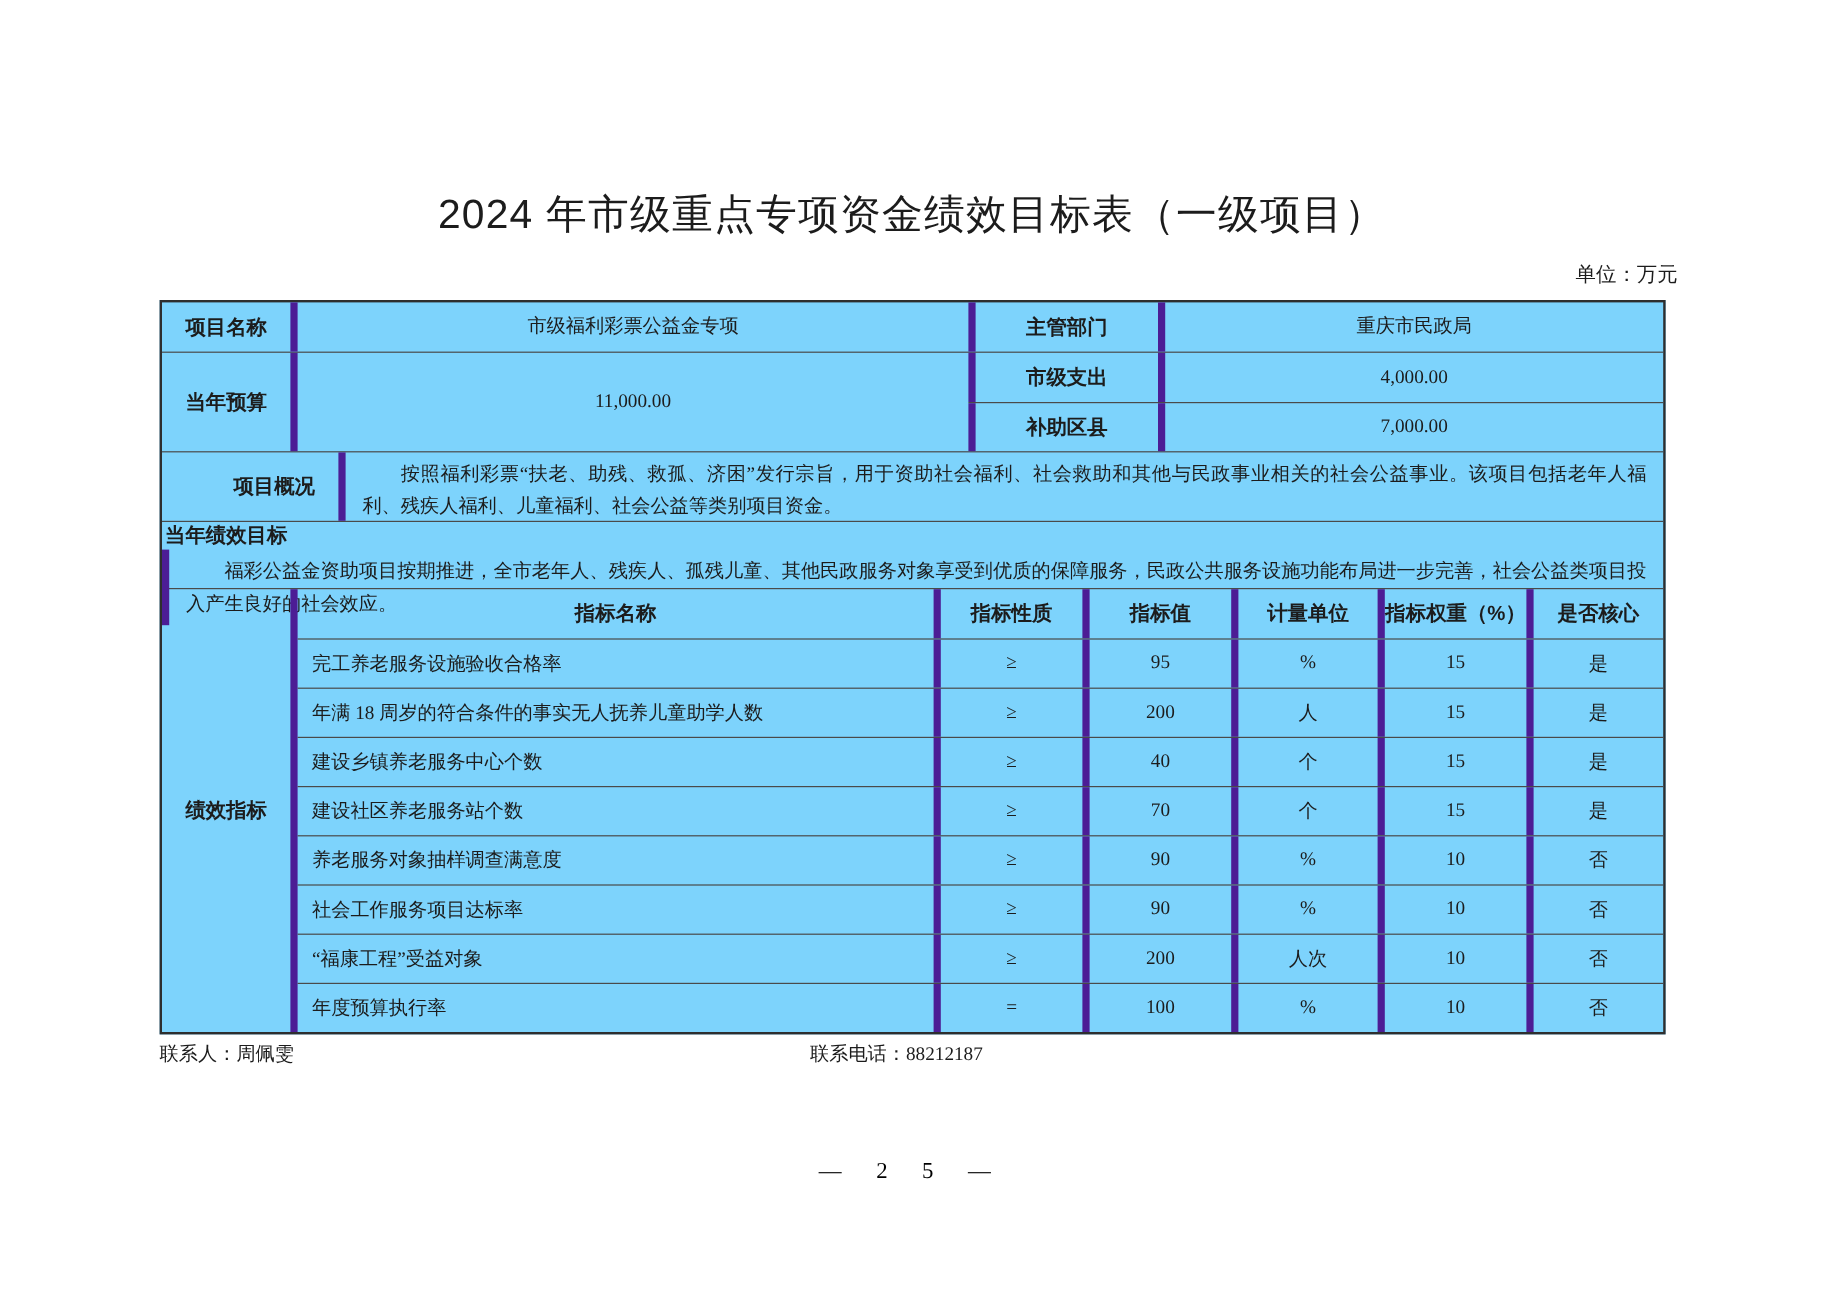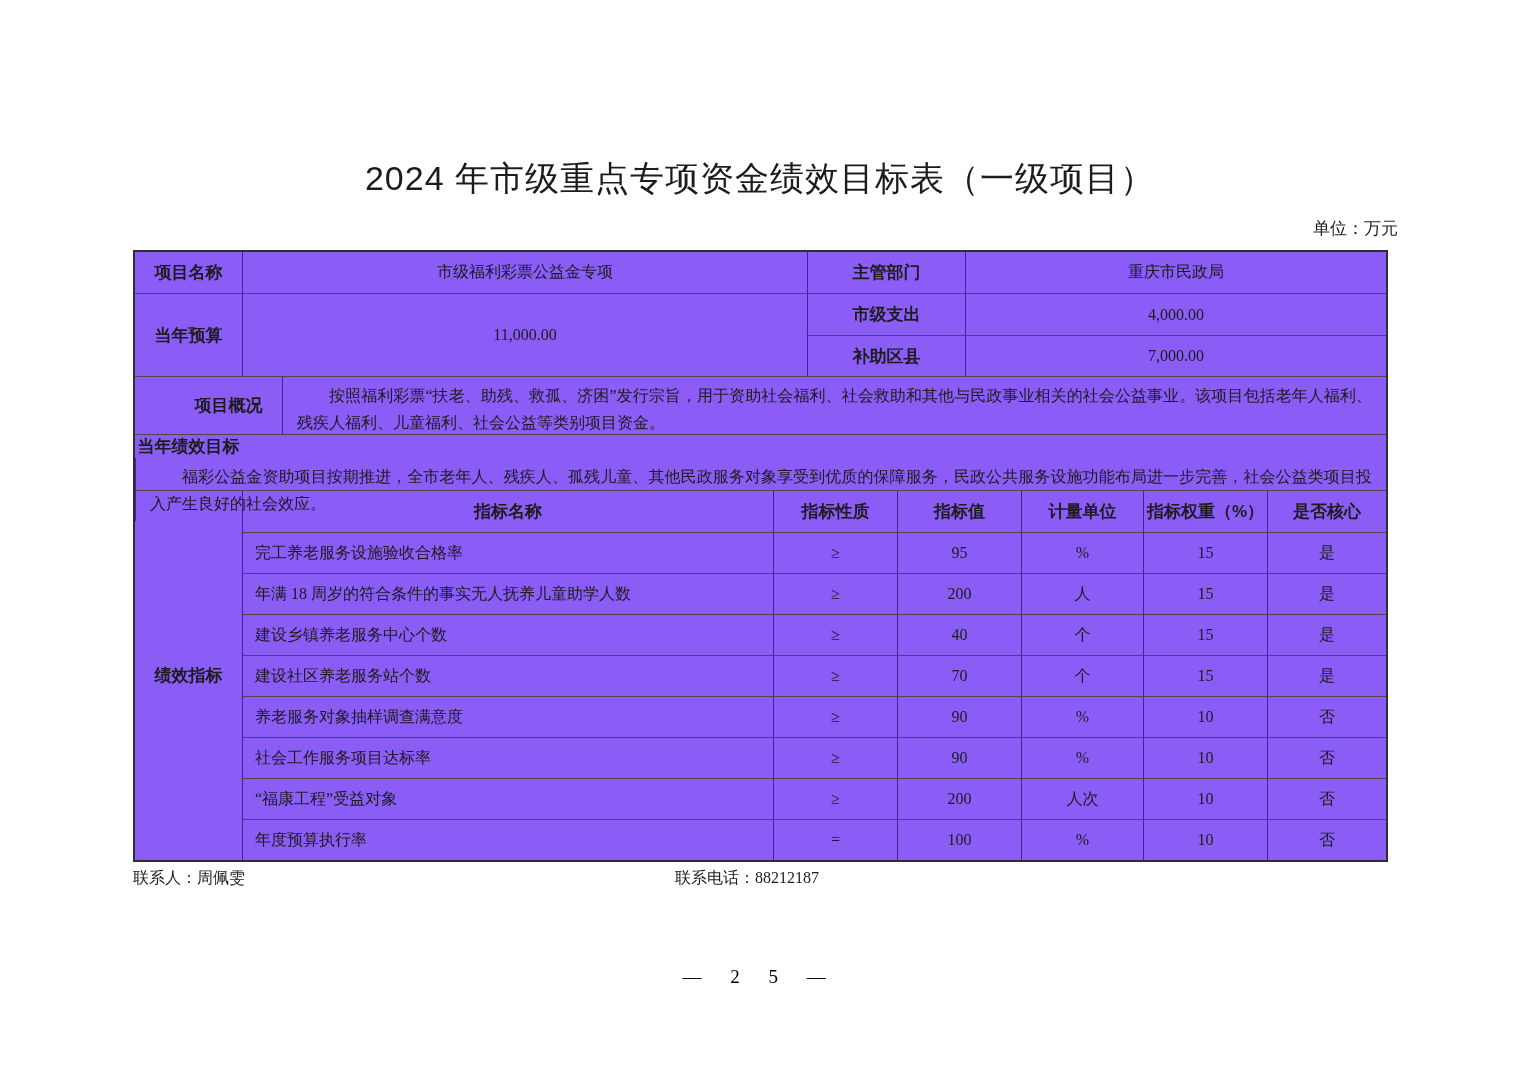--- a/index.html
+++ b/index.html
@@ -31,26 +31,26 @@
     top: 217px;
     right: 122px;
     font-size: 17px;
   }
   .doc-table {
     position: absolute;
     left: 133px;
     top: 250px;
     width: 1255px;
     border: 2px solid #2e2e2e;
-    background: #8b5cf6;
+    background: #7dd3fc;
   }
   .sect { display: flex; border-top: 1px solid #4a4a4a; }
   .sect.first { border-top: none; }
   .cell { display: flex; align-items: center; justify-content: center; }
-  .bl { border-left: 1px solid #4c1d95; }
+  .bl { border-left: 6px solid #4c1d95; }
   .label {
     font-family: "Liberation Sans", "DejaVu Sans", sans-serif;
     font-weight: bold;
     font-size: 17px;
   }
   .value { font-size: 16px; }
   .w-a { width: 107px; flex: none; }
   .w-b { width: 565px; flex: none; }
   .w-c { width: 158px; flex: none; }
   .flex1 { flex: 1; min-width: 0; }

